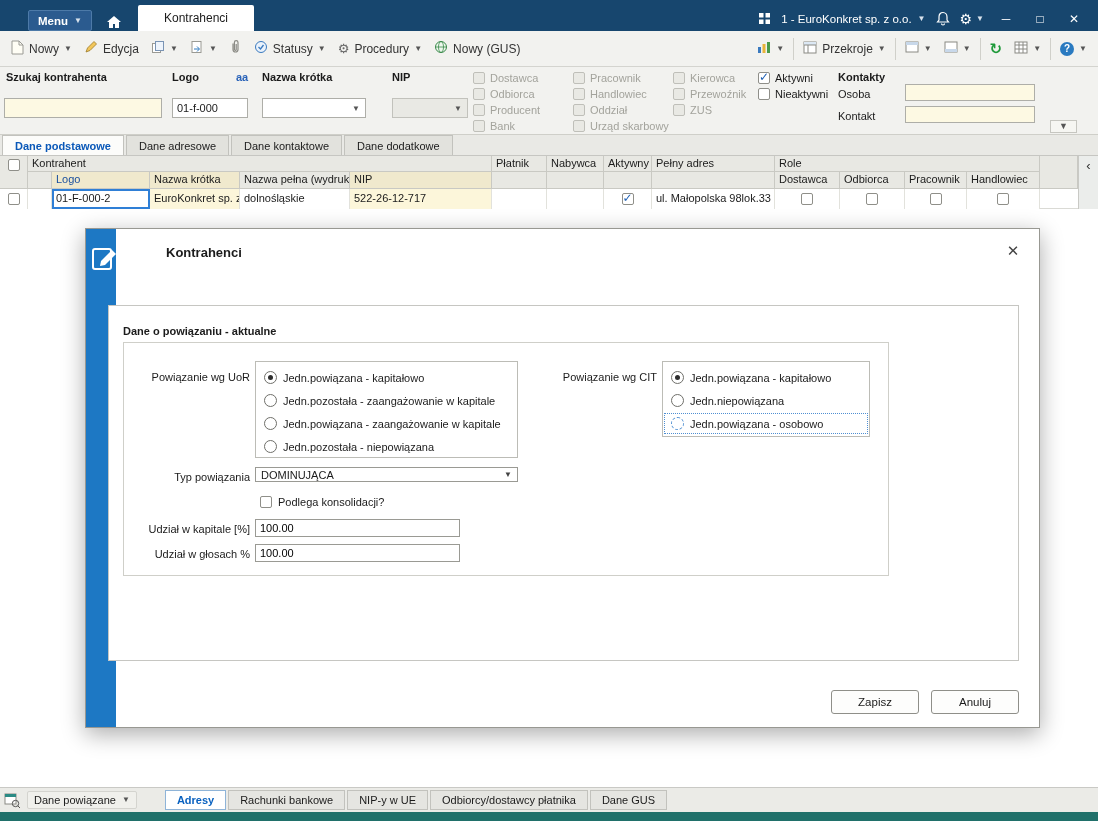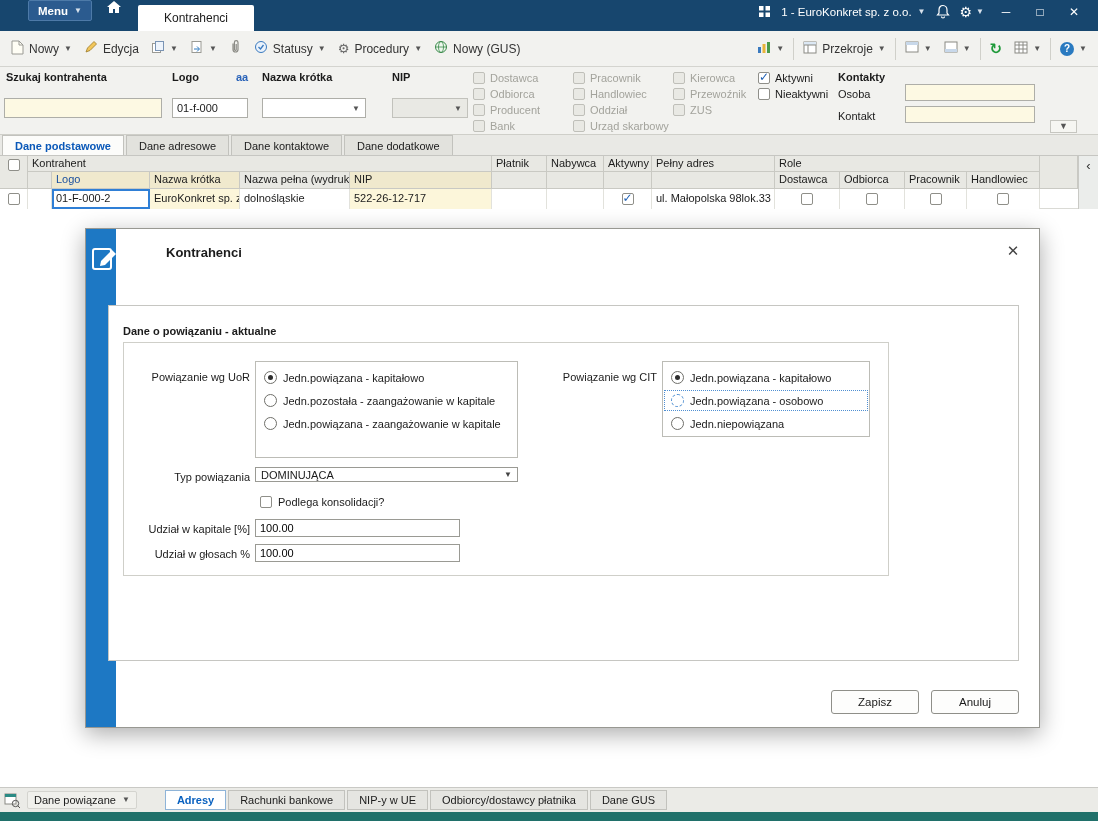--- a/index.html
+++ b/index.html
@@ -2,21 +2,21 @@
 <html><head>
 <meta charset="utf-8">
 <style>
 *{box-sizing:border-box;margin:0;padding:0}
 html,body{width:1098px;height:821px}
 body{font-family:"Liberation Sans","DejaVu Sans",sans-serif;font-size:11px;color:#1b1b1b;background:#fff}
 .app{position:relative;width:1098px;height:821px;background:#fff;overflow:hidden}
 .abs{position:absolute}
 
 
-.titlebar{position:absolute;top:0;left:0;right:0;height:31px;background:#17466e;display:flex;align-items:flex-start;color:#fff}
+.titlebar{position:absolute;top:0;left:0;right:0;height:31px;background:#17466e;display:flex;align-items:flex-end;color:#fff}
 .menu-btn{margin-left:28px;background:#2b5b8f;border:1px solid #4d7aa8;border-radius:2px;height:21px;padding:0 9px;display:flex;align-items:center;gap:6px;font-size:11.5px;font-weight:bold;color:#fff}
 .home-btn{margin-left:14px;display:flex;align-items:center}
 .top-tab{margin-left:16px;align-self:flex-end;height:26px;background:#fff;color:#1b1b1b;display:flex;align-items:center;padding:0 26px;font-size:12px;border-radius:2px 2px 0 0}
 .tb-spacer{flex:1}
 .tb-right{display:flex;align-items:center;gap:10px;margin-right:12px}
 .company{display:flex;align-items:center;gap:6px;font-size:11.5px}
 .win-btn{width:24px;height:24px;display:flex;align-items:center;justify-content:center;font-size:12px;color:#fff}
 .caret{font-size:8px;color:#d8e2ec;line-height:1}
 .caret.dk{color:#555}
 
@@ -416,35 +416,39 @@
             <span>Jedn.powiązana - kapitałowo</span>
           </div>
         <div class="opt">
             <span class="radio"></span>
             <span>Jedn.pozostała - zaangażowanie w kapitale</span>
           </div>
         <div class="opt">
             <span class="radio"></span>
             <span>Jedn.powiązana - zaangażowanie w kapitale</span>
           </div>
+        <div class="opt">
+            <span class="radio"></span>
+            <span>Jedn.pozostała - niepowiązana</span>
+          </div>
       </div>
 
       <div class="dlabel" style="left:433px;top:28px;width:100px">Powiązanie wg CIT</div>
       <div class="optbox" style="left:538px;top:18px;width:208px;height:76px">
         <div class="opt">
             <span class="radio sel"></span>
             <span>Jedn.powiązana - kapitałowo</span>
+          </div>
+        <div class="opt">
+            <span class="radio"></span>
+            <span>Jedn.niepowiązana</span>
           </div>
         <div class="opt focused">
             <span class="radio focus"></span>
             <span>Jedn.powiązana - osobowo</span>
-          </div>
-        <div class="opt">
-            <span class="radio"></span>
-            <span>Jedn.niepowiązana</span>
           </div>
       </div>
 
       <div class="dlabel" style="left:8px;top:128px;width:118px">Typ powiązania</div>
       <div class="dcombo" style="left:131px;top:124px;width:263px">
         <span>DOMINUJĄCA</span>
         <span class="ccar">▼</span>
       </div>
 
       <div class="dchk" style="left:136px;top:153px">

